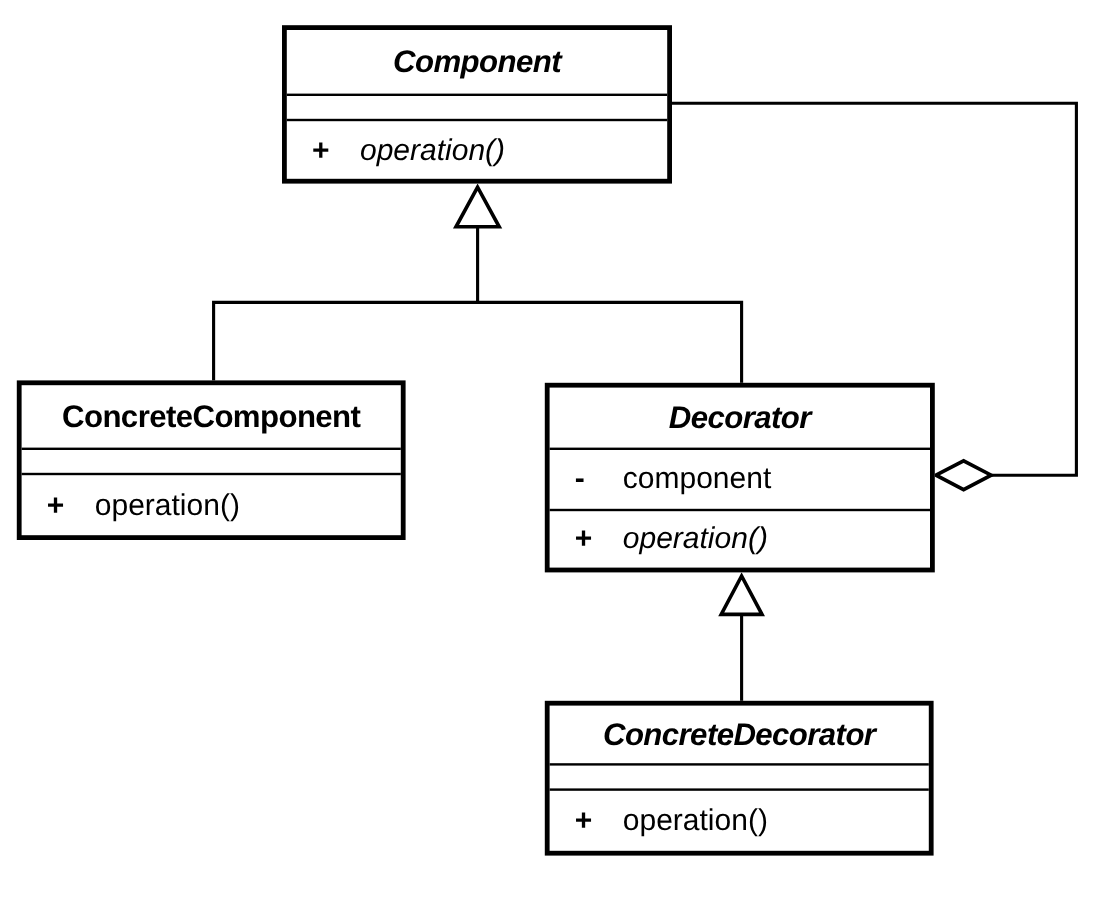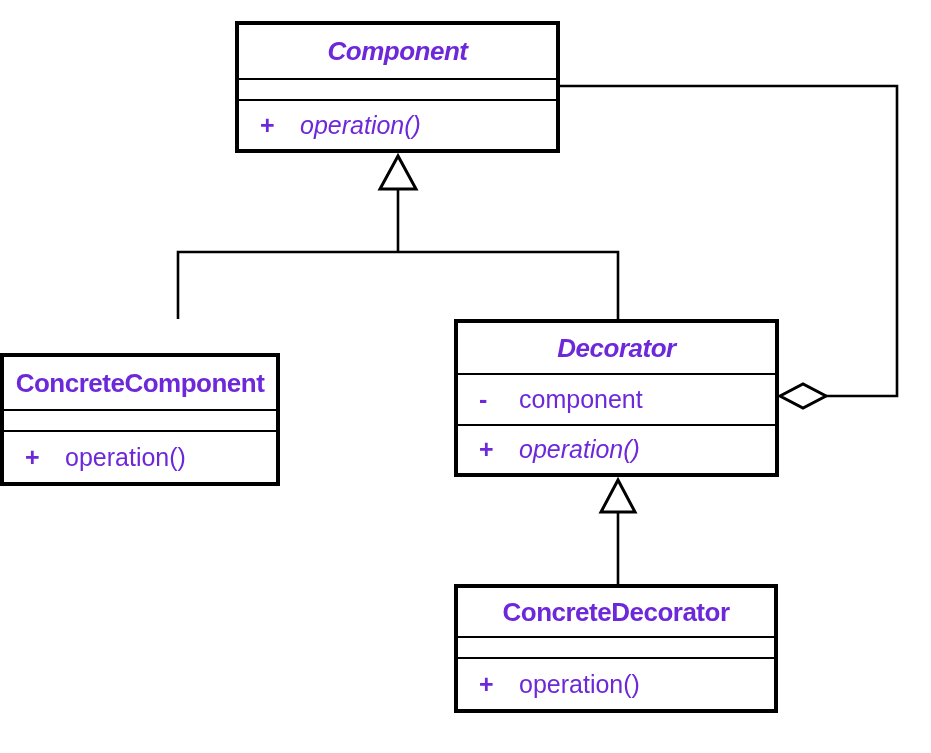--- a/index.html
+++ b/index.html
@@ -6,21 +6,21 @@
     margin: 0;
     padding: 0;
     background: #ffffff;
   }
   .canvas {
     position: relative;
     width: 931px;
     height: 753px;
     background: #ffffff;
     font-family: "Liberation Sans", sans-serif;
-    color: #6d28d9;
+    color: #000000;
     overflow: hidden;
   }
   svg.connectors {
     position: absolute;
     left: 0;
     top: 0;
     width: 931px;
     height: 753px;
   }
   .cline {
@@ -79,30 +79,30 @@
     font-style: normal;
   }
   .member .mtext.abstract {
     font-style: italic;
   }
   
   #box-component        { left: 235px; top: 21px;  width: 325px; height: 132px; }
   #box-component .uml-title { height: 53px; }
   #box-component .attrs     { height: 19px; }
 
-  #box-concrete-component        { left: 0; top: 317px; width: 280px; height: 133px; margin-top: 36px; }
+  #box-concrete-component        { left: 14px; top: 317px; width: 324px; height: 133px; }
   #box-concrete-component .uml-title { height: 52px; }
   #box-concrete-component .attrs     { height: 19px; }
 
   #box-decorator        { left: 454px; top: 319px; width: 325px; height: 158px; }
   #box-decorator .uml-title { height: 50px; font-style: italic; }
   #box-decorator .attrs     { height: 49px; }
 
   #box-concrete-decorator        { left: 454px; top: 584px; width: 324px; height: 129px; }
-  #box-concrete-decorator .uml-title { height: 48px; }
+  #box-concrete-decorator .uml-title { height: 48px; font-style: italic; }
   #box-concrete-decorator .attrs     { height: 19px; }
 </style>
 </head>
 <body>
 
 <div class="canvas">
 
   <svg class="connectors" viewBox="0 0 931 753" xmlns="http://www.w3.org/2000/svg">
 
     <g>

